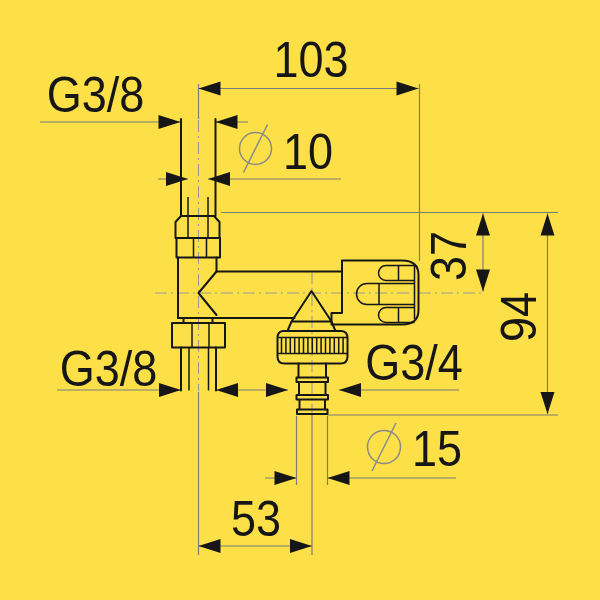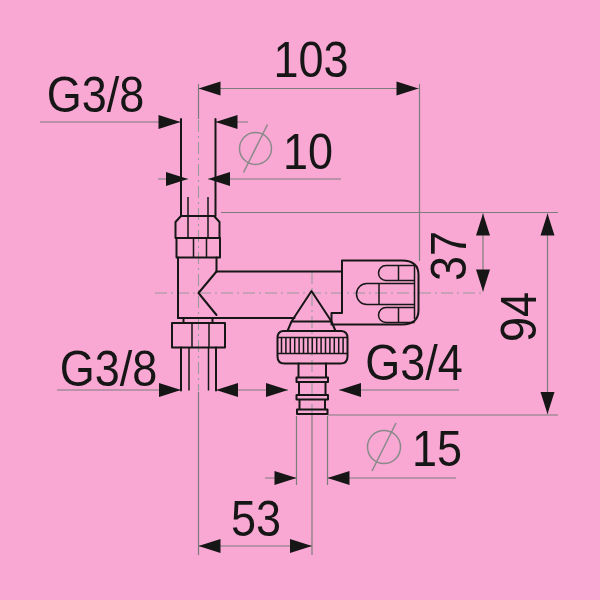--- a/index.html
+++ b/index.html
@@ -1,16 +1,16 @@
 <!DOCTYPE html>
 <html><head>
 <meta charset="utf-8">
 <style>
   html,body{margin:0;padding:0;background:#ffffff;}
-  .stage{position:relative;width:600px;height:600px;background:#f9a8d4;overflow:hidden;
+  .stage{position:relative;width:600px;height:600px;background:#fde047;overflow:hidden;
          font-family:"Liberation Sans",sans-serif;}
   svg{position:absolute;left:0;top:0;}
   .outline{stroke:#161616;stroke-width:2;fill:none;stroke-linejoin:round;stroke-linecap:round;}
   .detail{stroke:#161616;stroke-width:1.5;fill:none;stroke-linejoin:round;}
   .dim{stroke:#7c7c7c;stroke-width:1.2;fill:none;}
   .cl{stroke:#9a9a9a;stroke-width:1.1;fill:none;stroke-dasharray:12 4 2 4;}
   .arrow{fill:#161616;stroke:none;}
   .phi{stroke:#8a8a8a;stroke-width:1.5;fill:none;}
   .dimtext{font-family:"Liberation Sans",sans-serif;font-size:50px;fill:#161616;}
 </style>

